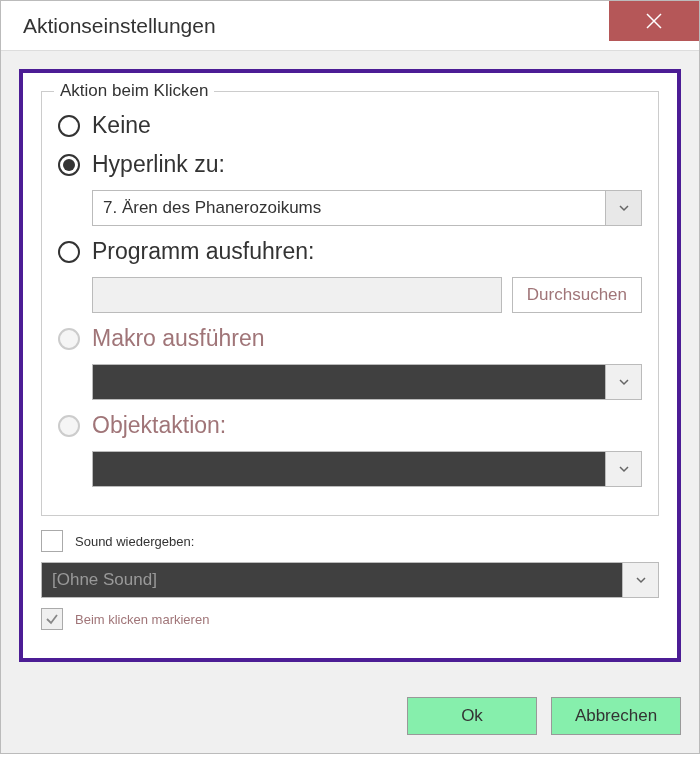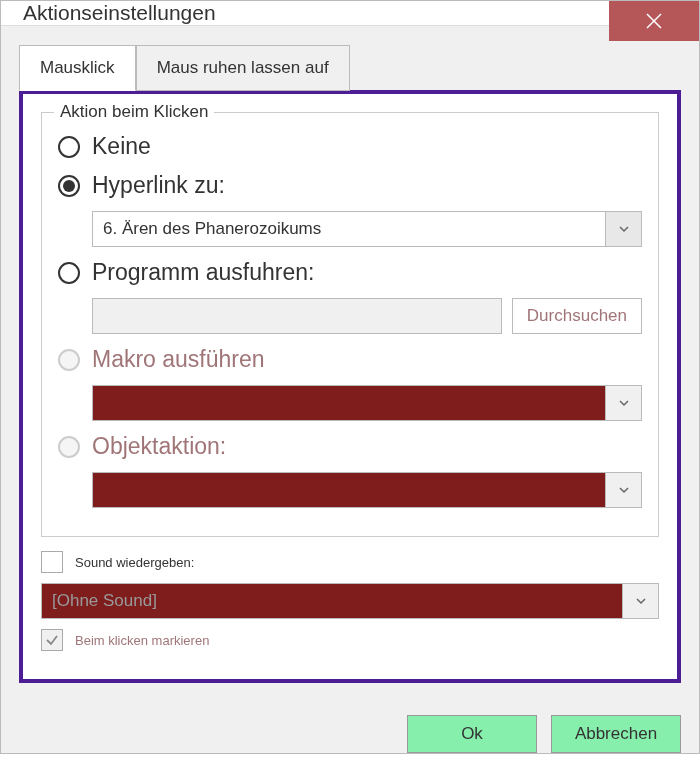--- a/index.html
+++ b/index.html
@@ -138,21 +138,21 @@
       margin-left: 34px;
       margin-bottom: 12px;
     }
     .combo {
       display: flex;
       width: 100%;
       height: 36px;
       border: 1px solid #bbb;
       background: #fff;
     }
-    .combo.disabled { background: #7f1d1d; }
+    .combo.disabled { background: #404040; }
     .combo-text {
       flex: 1;
       padding: 0 10px;
       display: flex;
       align-items: center;
       font-size: 17px;
       color: #333;
     }
     .combo.disabled .combo-text { color: #999; }
     .combo-arrow {
@@ -243,40 +243,36 @@
     <div class="close-btn">
       <svg width="18" height="18" viewBox="0 0 18 18">
           <line x1="2" y1="2" x2="16" y2="16"></line>
           <line x1="16" y1="2" x2="2" y2="16"></line>
         </svg>
     </div>
   </div>
 
   <div class="content">
     <div class="tab-container">
-      <div class="tabs">
-        <div class="tab active">Mausklick</div>
-        <div class="tab">Maus ruhen lassen auf</div>
-      </div>
       <div class="tab-panel">
         <div class="groupbox">
           <div class="groupbox-legend">Aktion beim Klicken</div>
 
           <div class="radio-row">
             <div class="radio"></div>
             <span class="radio-label">Keine</span>
           </div>
 
           <div class="radio-row">
             <div class="radio selected"></div>
             <span class="radio-label">Hyperlink zu:</span>
           </div>
           <div class="indented-control">
             <div class="combo">
-              <div class="combo-text">6. Ären des Phanerozoikums</div>
+              <div class="combo-text">7. Ären des Phanerozoikums</div>
               <div class="combo-arrow">
                 <svg class="chevron" viewBox="0 0 12 12">
                     <polyline points="2,4 6,8 10,4"></polyline>
                   </svg>
               </div>
             </div>
           </div>
 
           <div class="radio-row">
             <div class="radio"></div>

